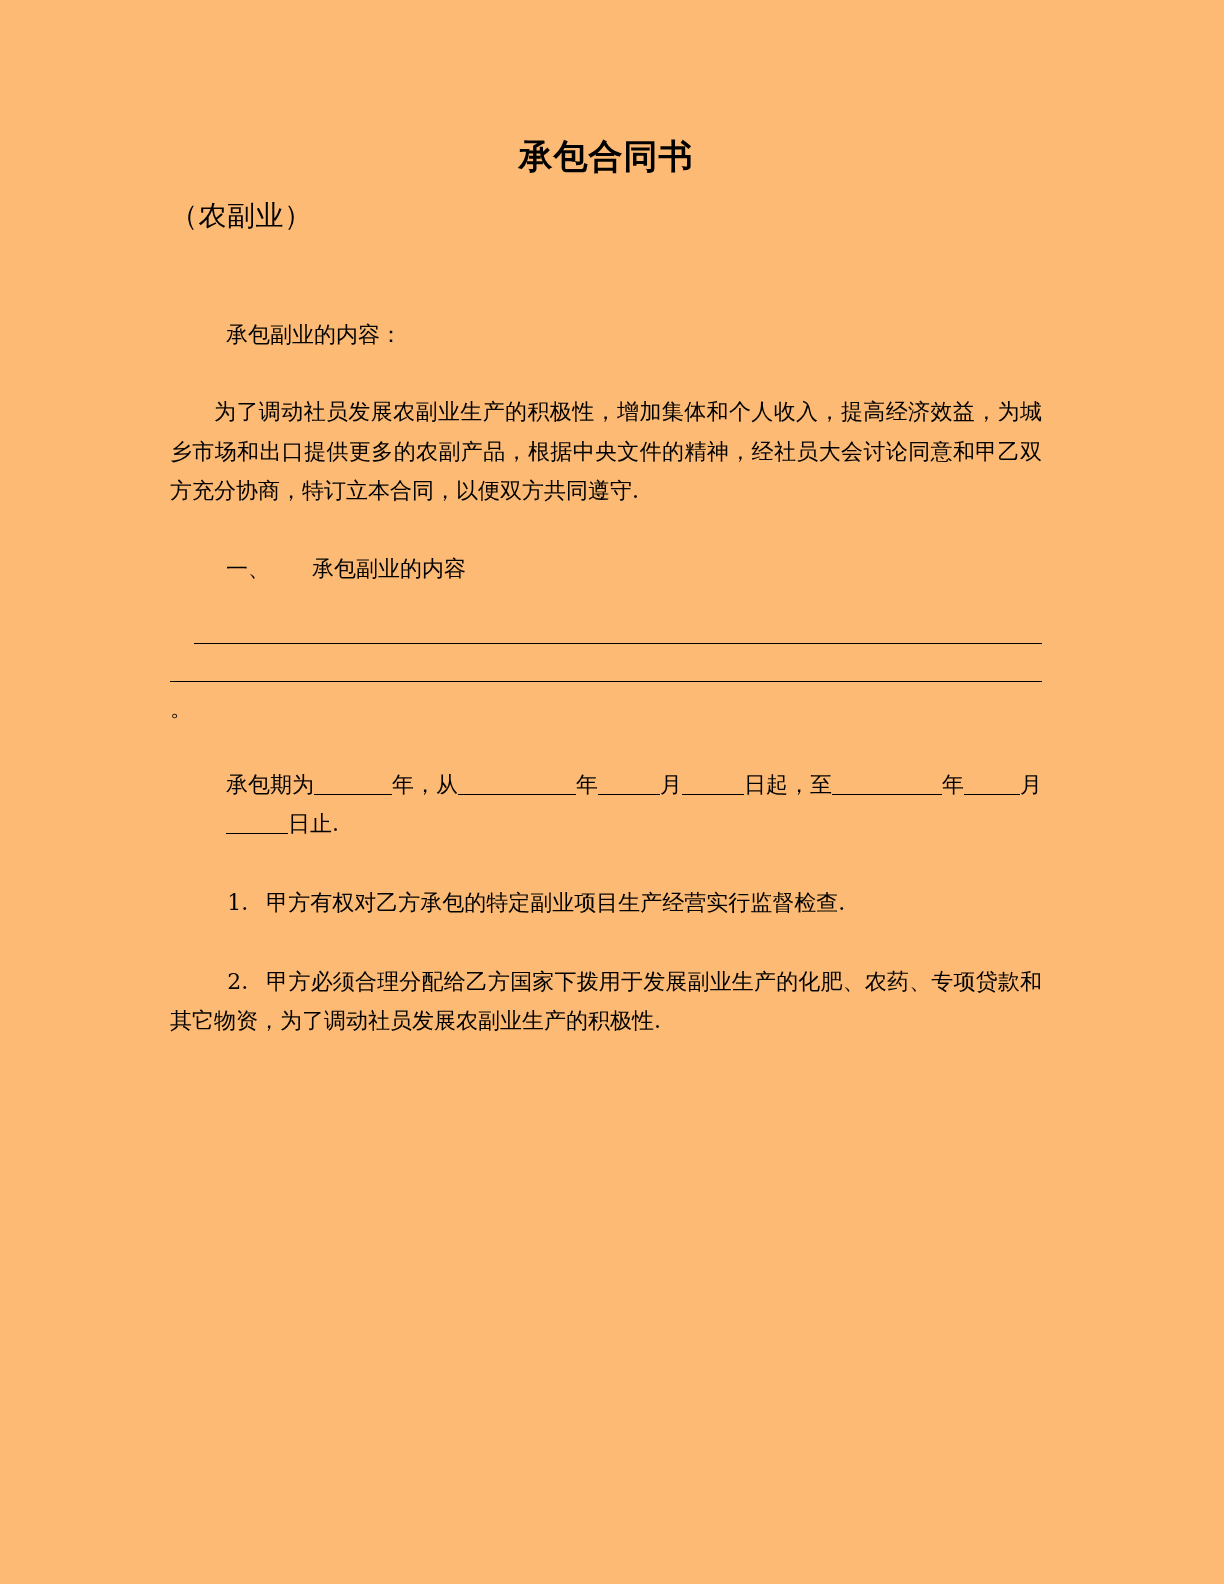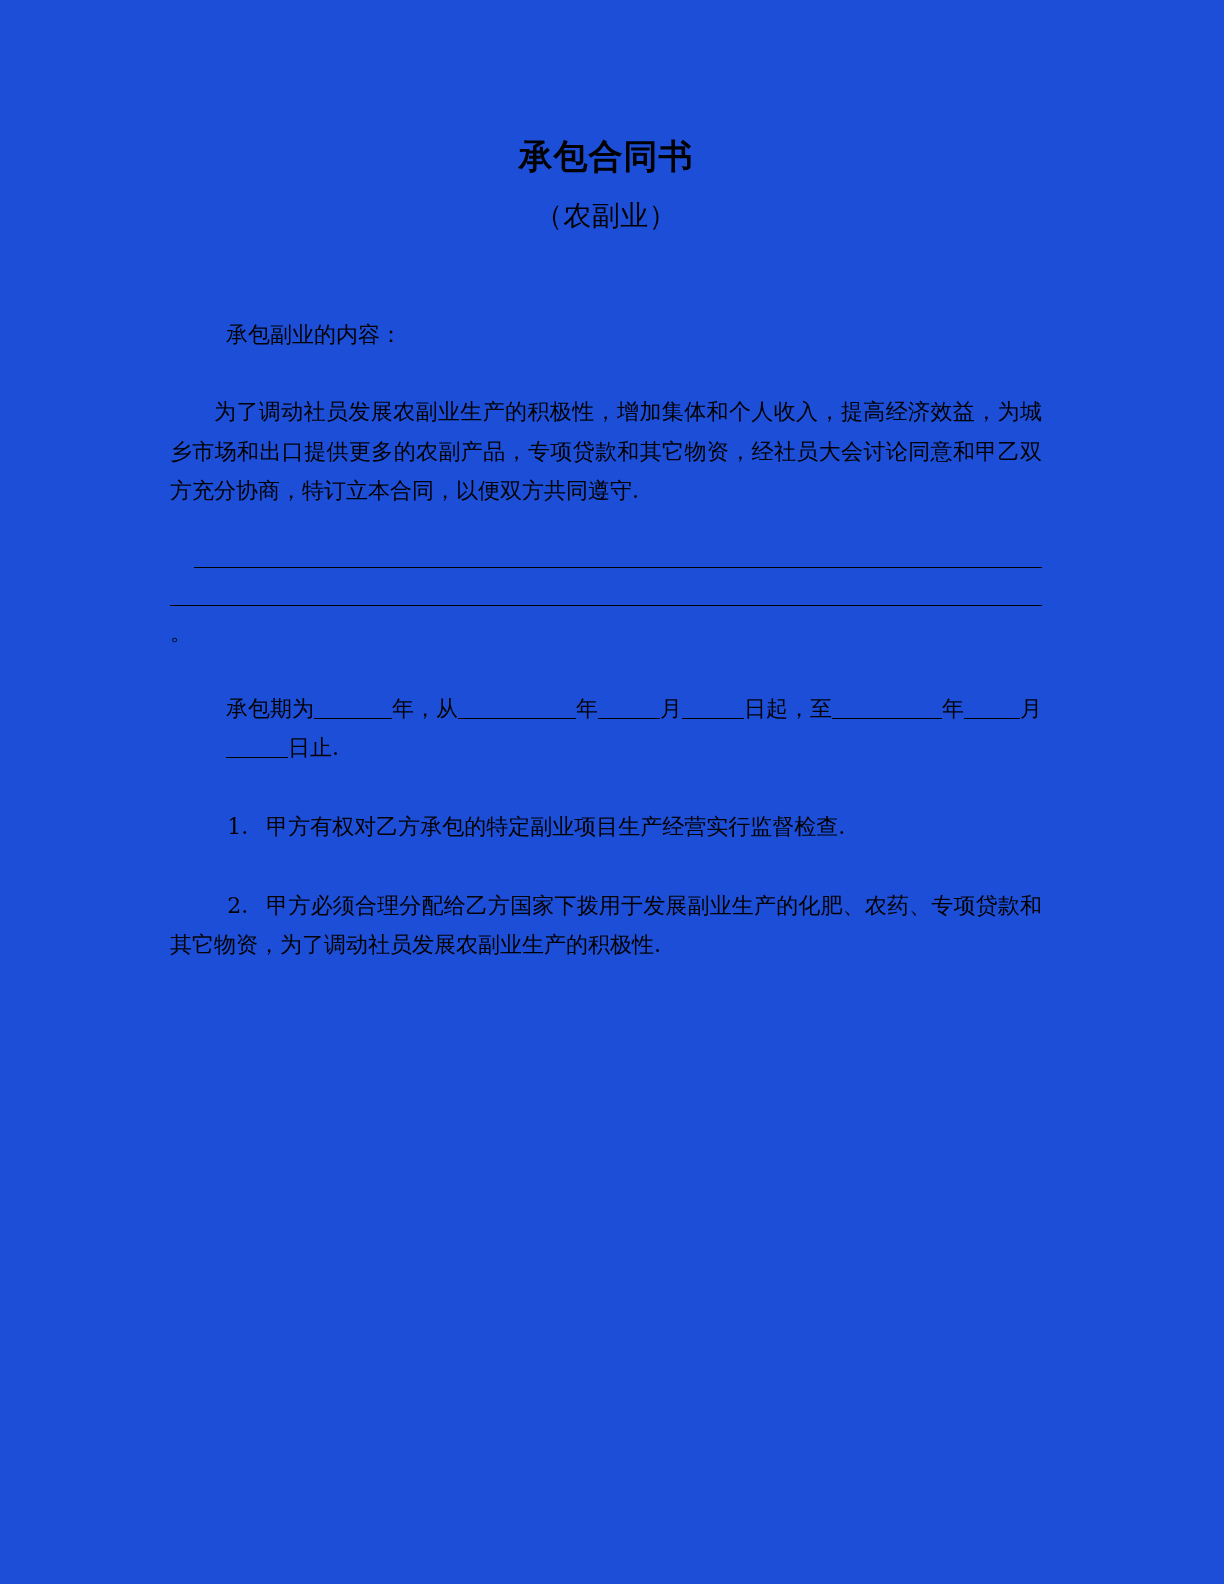--- a/index.html
+++ b/index.html
@@ -9,21 +9,21 @@
   }
   body {
     font-family: "DejaVu Serif", "Liberation Serif", serif;
     color: #000000;
   }
   .page {
     position: relative;
     width: 1224px;
     height: 1584px;
     margin: 0 auto;
-    background: #1d4ed8;
+    background: #fdba74;
     box-sizing: border-box;
     overflow: hidden;
   }
   .content {
     position: absolute;
     left: 170px;
     top: 0;
     width: 872px;
   }
 
@@ -31,21 +31,20 @@
   .doc-title {
     text-align: center;
     font-weight: bold;
     font-size: 34px;
     line-height: 1.2;
     letter-spacing: 1px;
     margin: 0;
     padding-top: 136px;
   }
   .doc-subtitle {
-    text-align: center;
     font-size: 28px;
     line-height: 1.2;
     margin: 0;
     padding-top: 22px;
     letter-spacing: 0.5px;
   }
 
   
   .intro-label {
     font-size: 22px;
@@ -155,22 +154,25 @@
 <div class="page">
   <div class="content">
 
     <h1 class="doc-title">承包合同书</h1>
 
     <div class="doc-subtitle">（农副业）</div>
 
     <p class="intro-label">承包副业的内容：</p>
 
 
-    <p class="para">为了调动社员发展农副业生产的积极性，增加集体和个人收入，提高经济效益，为城乡市场和出口提供更多的农副产品，专项贷款和其它物资，经社员大会讨论同意和甲乙双方充分协商，特订立本合同，以便双方共同遵守.</p>
+    <p class="para">为了调动社员发展农副业生产的积极性，增加集体和个人收入，提高经济效益，为城乡市场和出口提供更多的农副产品，根据中央文件的精神，经社员大会讨论同意和甲乙双方充分协商，特订立本合同，以便双方共同遵守.</p>
 
+    <p class="section-head">
+      <span class="num">一、</span><span>承包副业的内容</span>
+    </p>
 
     <div class="fill-lines">
       <div class="fill-line-indent"></div>
       <div class="fill-line-full"></div>
     </div>
 
     <p class="lone-mark">。</p>
 
 
     <p class="term-para">

